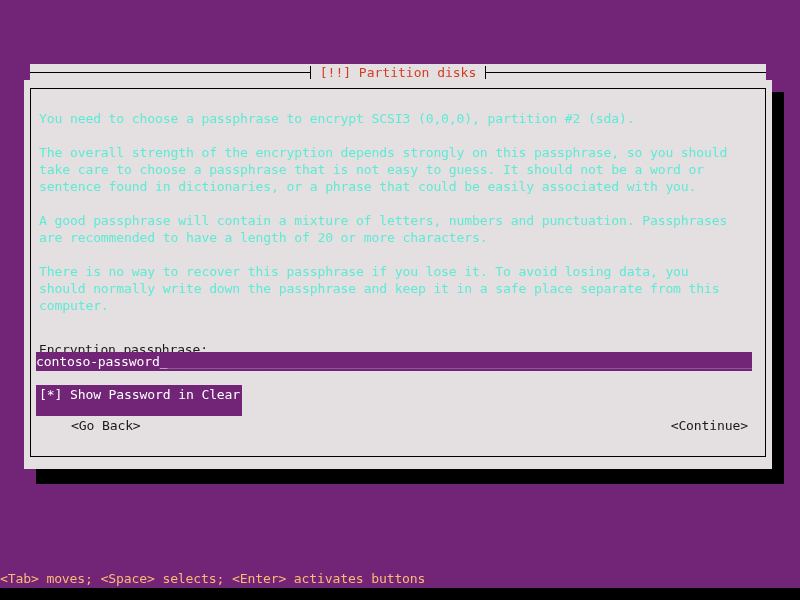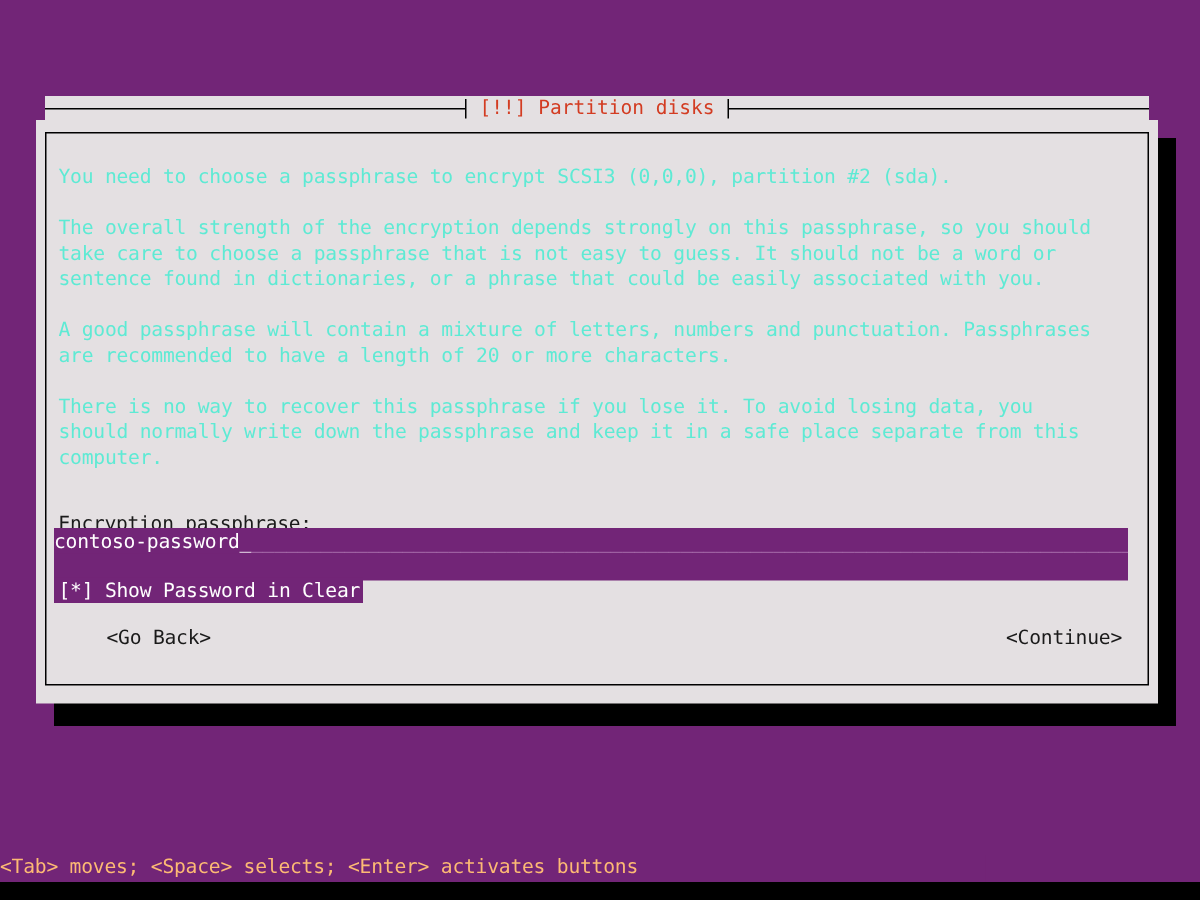--- a/index.html
+++ b/index.html
@@ -117,21 +117,21 @@
     letter-spacing: -0.15px;
     margin-top: 20px;
   }
 
   
   .input-field {
     position: absolute;
     left: 36px;
     top: 352px;
     width: 716px;
-    height: 35px;
+    height: 19px;
     background: #722577;
     color: #ffffff;
     font-size: 13.1px;
     line-height: 19px;
     white-space: pre;
     overflow: hidden;
     letter-spacing: -0.15px;
     box-sizing: border-box;
   }
   .input-value {
@@ -143,21 +143,21 @@
   }
   .input-fill {
     color: #b57fb8;
   }
 
   
   .checkbox-row {
     position: absolute;
     left: 36px;
     top: 385px;
-    height: 17px;
+    height: 31px;
     background: #722577;
     color: #ffffff;
     font-size: 13.1px;
     line-height: 19px;
     white-space: pre;
     padding: 0 2px 0 3px;
     letter-spacing: -0.15px;
   }
 
   

